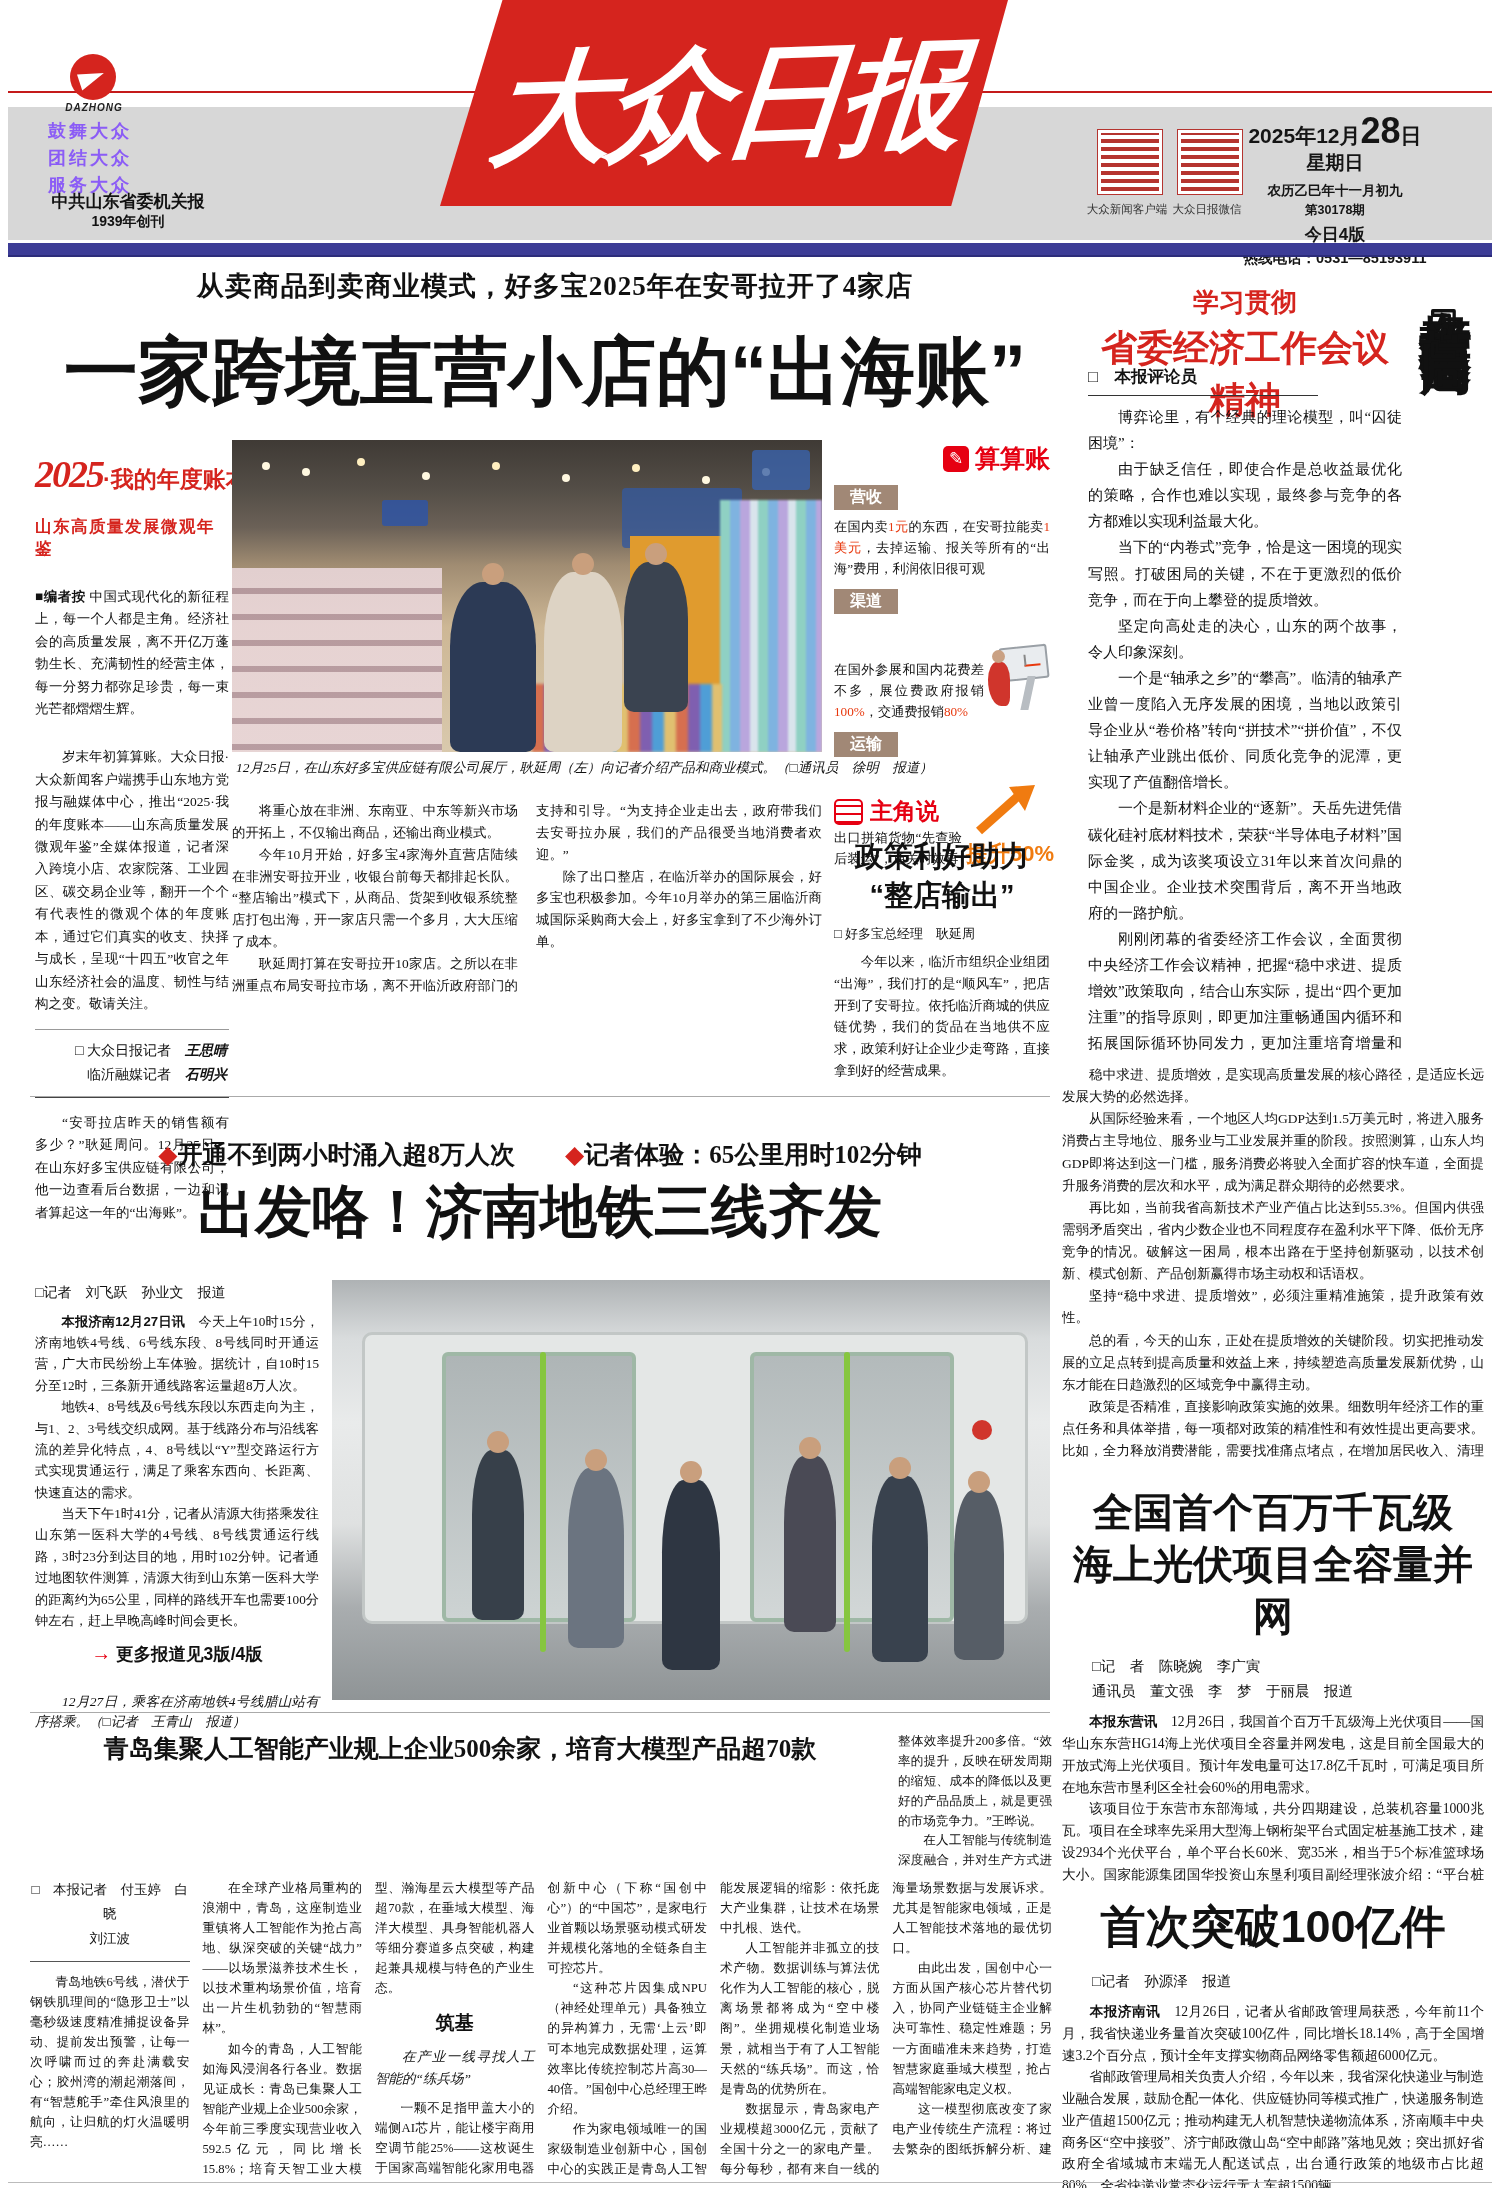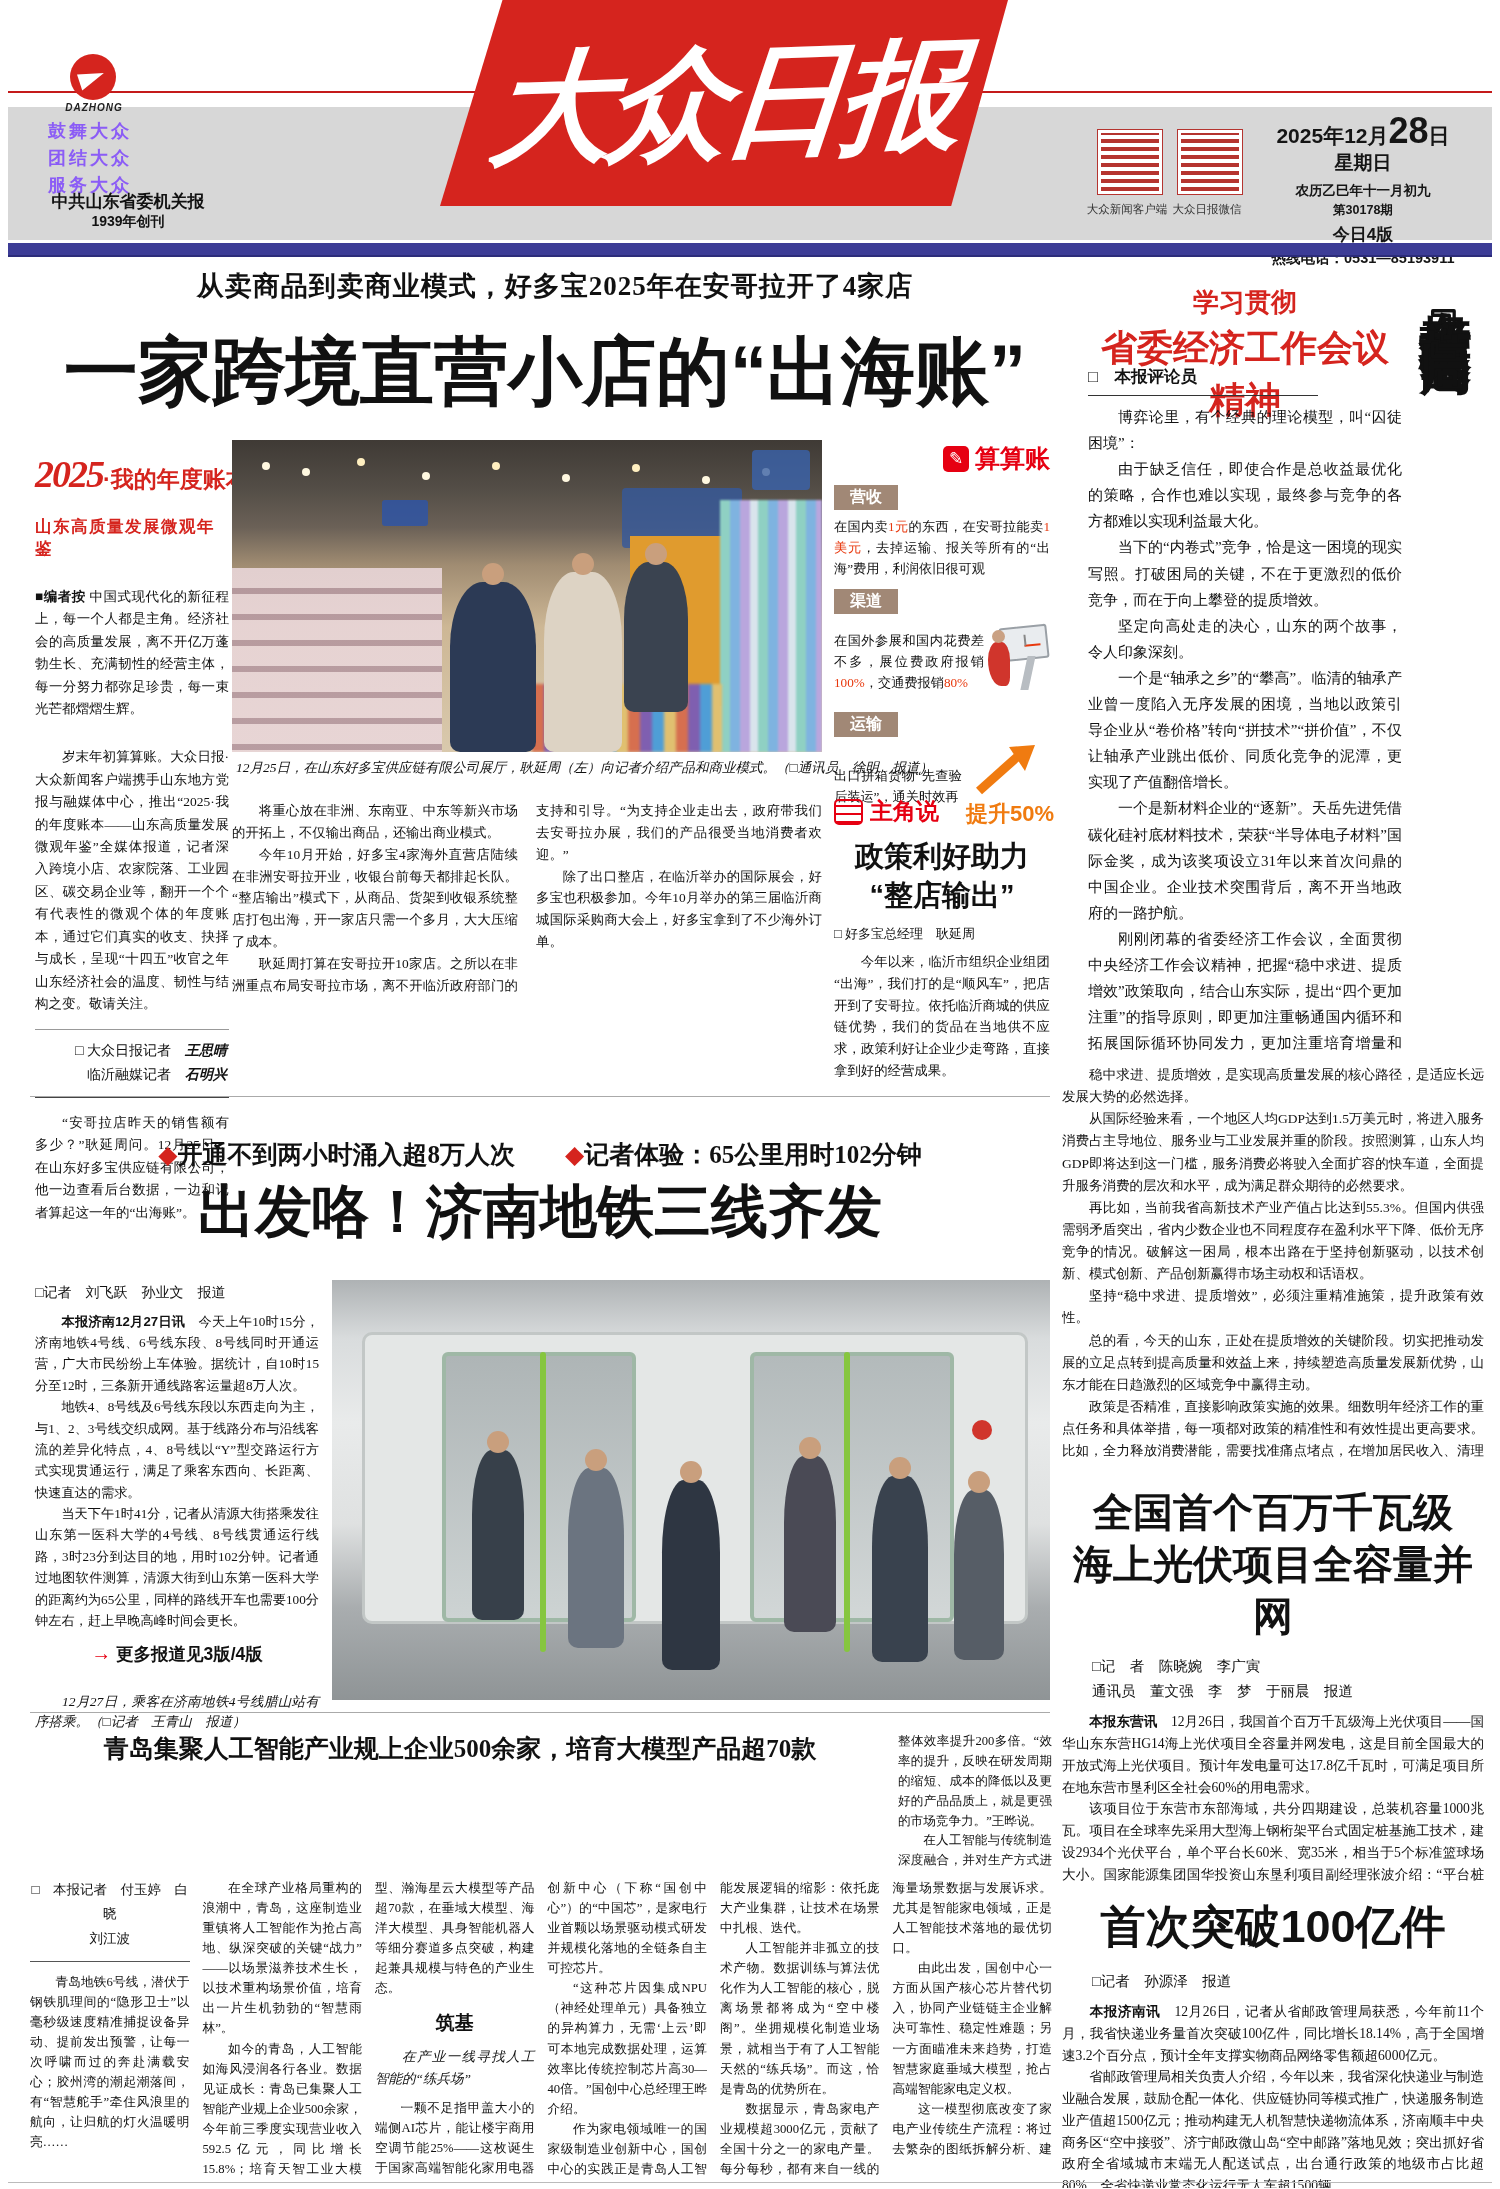--- a/index.html
+++ b/index.html
@@ -27,21 +27,21 @@
   .logo-cap{left:52px;top:102px;width:84px;text-align:center;font-size:10px;font-weight:800;
             font-style:italic;color:#222;letter-spacing:1px;}
   .slogans{left:48px;top:118px;font-size:18px;font-weight:700;color:#8b5cf6;line-height:1.5;letter-spacing:3px;}
   .org-line{left:18px;top:190px;width:220px;text-align:center;font-size:17px;font-weight:800;color:#111;}
   .founded{left:18px;top:213px;width:220px;text-align:center;font-size:14px;font-weight:700;color:#111;}
   .qr{width:58px;height:58px;background:
       repeating-linear-gradient(0deg,#b5342f 0 4px,#fff 4px 8px),
       repeating-linear-gradient(90deg,#b5342f 0 4px,rgba(255,255,255,.6) 4px 8px);
       border:3px solid #fff;outline:1px solid #b5342f;}
   .qr-label{width:110px;text-align:center;font-size:11.5px;color:#333;}
-  .dateblock{left:1240px;top:110px;width:246px;text-align:center;color:#151515;}
+  .dateblock{left:1212px;top:110px;width:246px;text-align:center;color:#151515;}
   .date-main{font-weight:800;font-size:21px;}
   .date-day{font-size:36px;font-weight:800;}
   .weekday{font-size:19px;font-weight:800;margin-top:-2px;}
   .lunar{font-size:13.5px;font-weight:700;margin-top:6px;}
   .issue{font-size:12.5px;font-weight:700;margin-top:2px;}
   .pages{font-size:17px;font-weight:800;margin-top:4px;}
   .hotline{font-size:14.5px;font-weight:800;margin-top:3px;}
   .blue-bar{left:8px;top:243px;width:1484px;height:12px;background:#3c3c96;border-bottom:2px solid #2c2c7a;}
 
   
@@ -68,21 +68,21 @@
   
   .infog{left:834px;top:442px;width:216px;}
   .infog-title{display:flex;justify-content:flex-end;align-items:center;gap:6px;
                color:#e60012;font-weight:800;font-size:25px;}
   .calc-icon{display:inline-block;width:26px;height:26px;background:#e60012;border-radius:5px;
              color:#fff;font-size:17px;text-align:center;line-height:26px;}
   .infog-label{display:inline-block;background:#a18876;color:#fff;font-weight:800;font-size:16px;
                padding:2px 16px;margin:10px 0 6px;}
   .infog-text{font-size:13.2px;line-height:1.6;}
   .hl{color:#e8380d;}
-  .infog-row{display:flex;gap:4px;align-items:center;}
+  .infog-row{display:flex;gap:4px;align-items:flex-end;margin-top:20px;}
   .kiosk{position:relative;width:62px;height:82px;flex:none;}
   .kiosk-screen{position:absolute;right:2px;top:6px;width:44px;height:30px;background:#e9ecef;
                 border:2px solid #9aa0a6;border-radius:3px;transform:rotate(-6deg);}
   .kiosk-chart{position:absolute;right:10px;top:14px;width:14px;height:10px;
                border-bottom:2px solid #e8380d;border-left:2px solid #888;transform:rotate(-6deg);}
   .kiosk-stand{position:absolute;right:18px;top:36px;width:8px;height:34px;background:#b8bdc2;transform:skewX(-12deg);}
   .kiosk-person{position:absolute;left:0;top:22px;width:22px;height:44px;background:#d0352c;
                 border-radius:40% 40% 20% 60%;}
   .kiosk-person:before{content:"";position:absolute;top:-12px;left:4px;width:13px;height:13px;
                 border-radius:50%;background:#caa183;}

